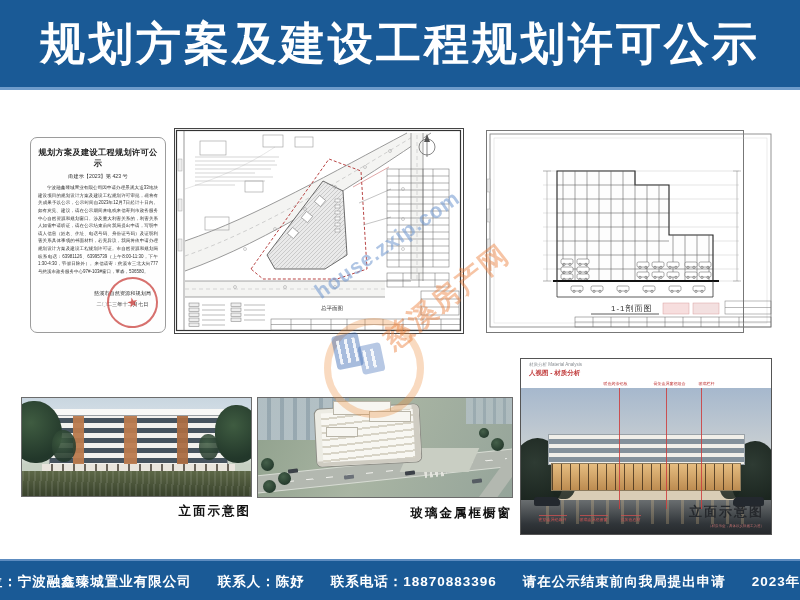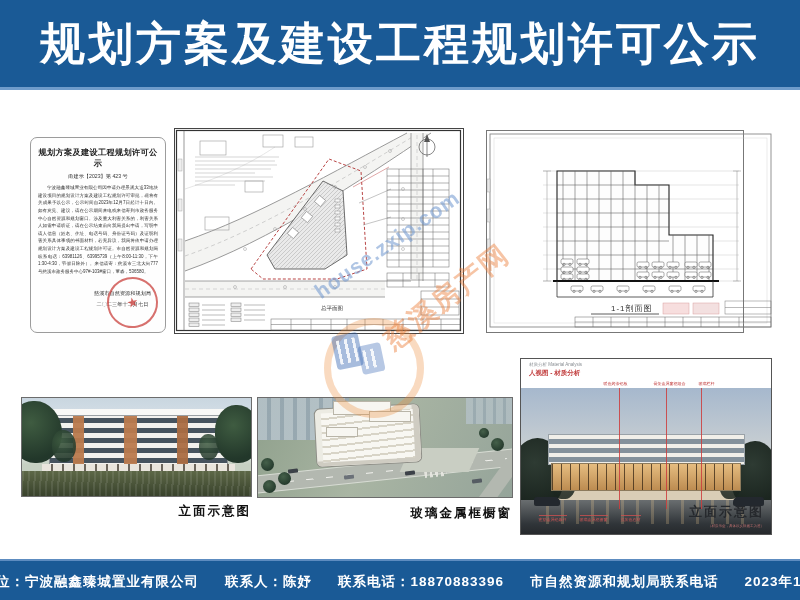--- a/index.html
+++ b/index.html
@@ -482,17 +482,17 @@
       </div>
       <div class="p3-caption">立面示意图</div>
       <div class="p3-capsub">（材质示意，具体以实际施工为准）</div>
     </div>
   </div>
 
   <div class="banner-bottom">
     <span>建设单位：宁波融鑫臻城置业有限公司</span>
     <span>联系人：陈妤</span>
     <span>联系电话：18870883396</span>
-    <span>市自然资源和规划局联系电话</span>
+    <span>请在公示结束前向我局提出申请</span>
     <span>2023年12月7日</span>
   </div>
 
 </div>
 
 </body></html>

